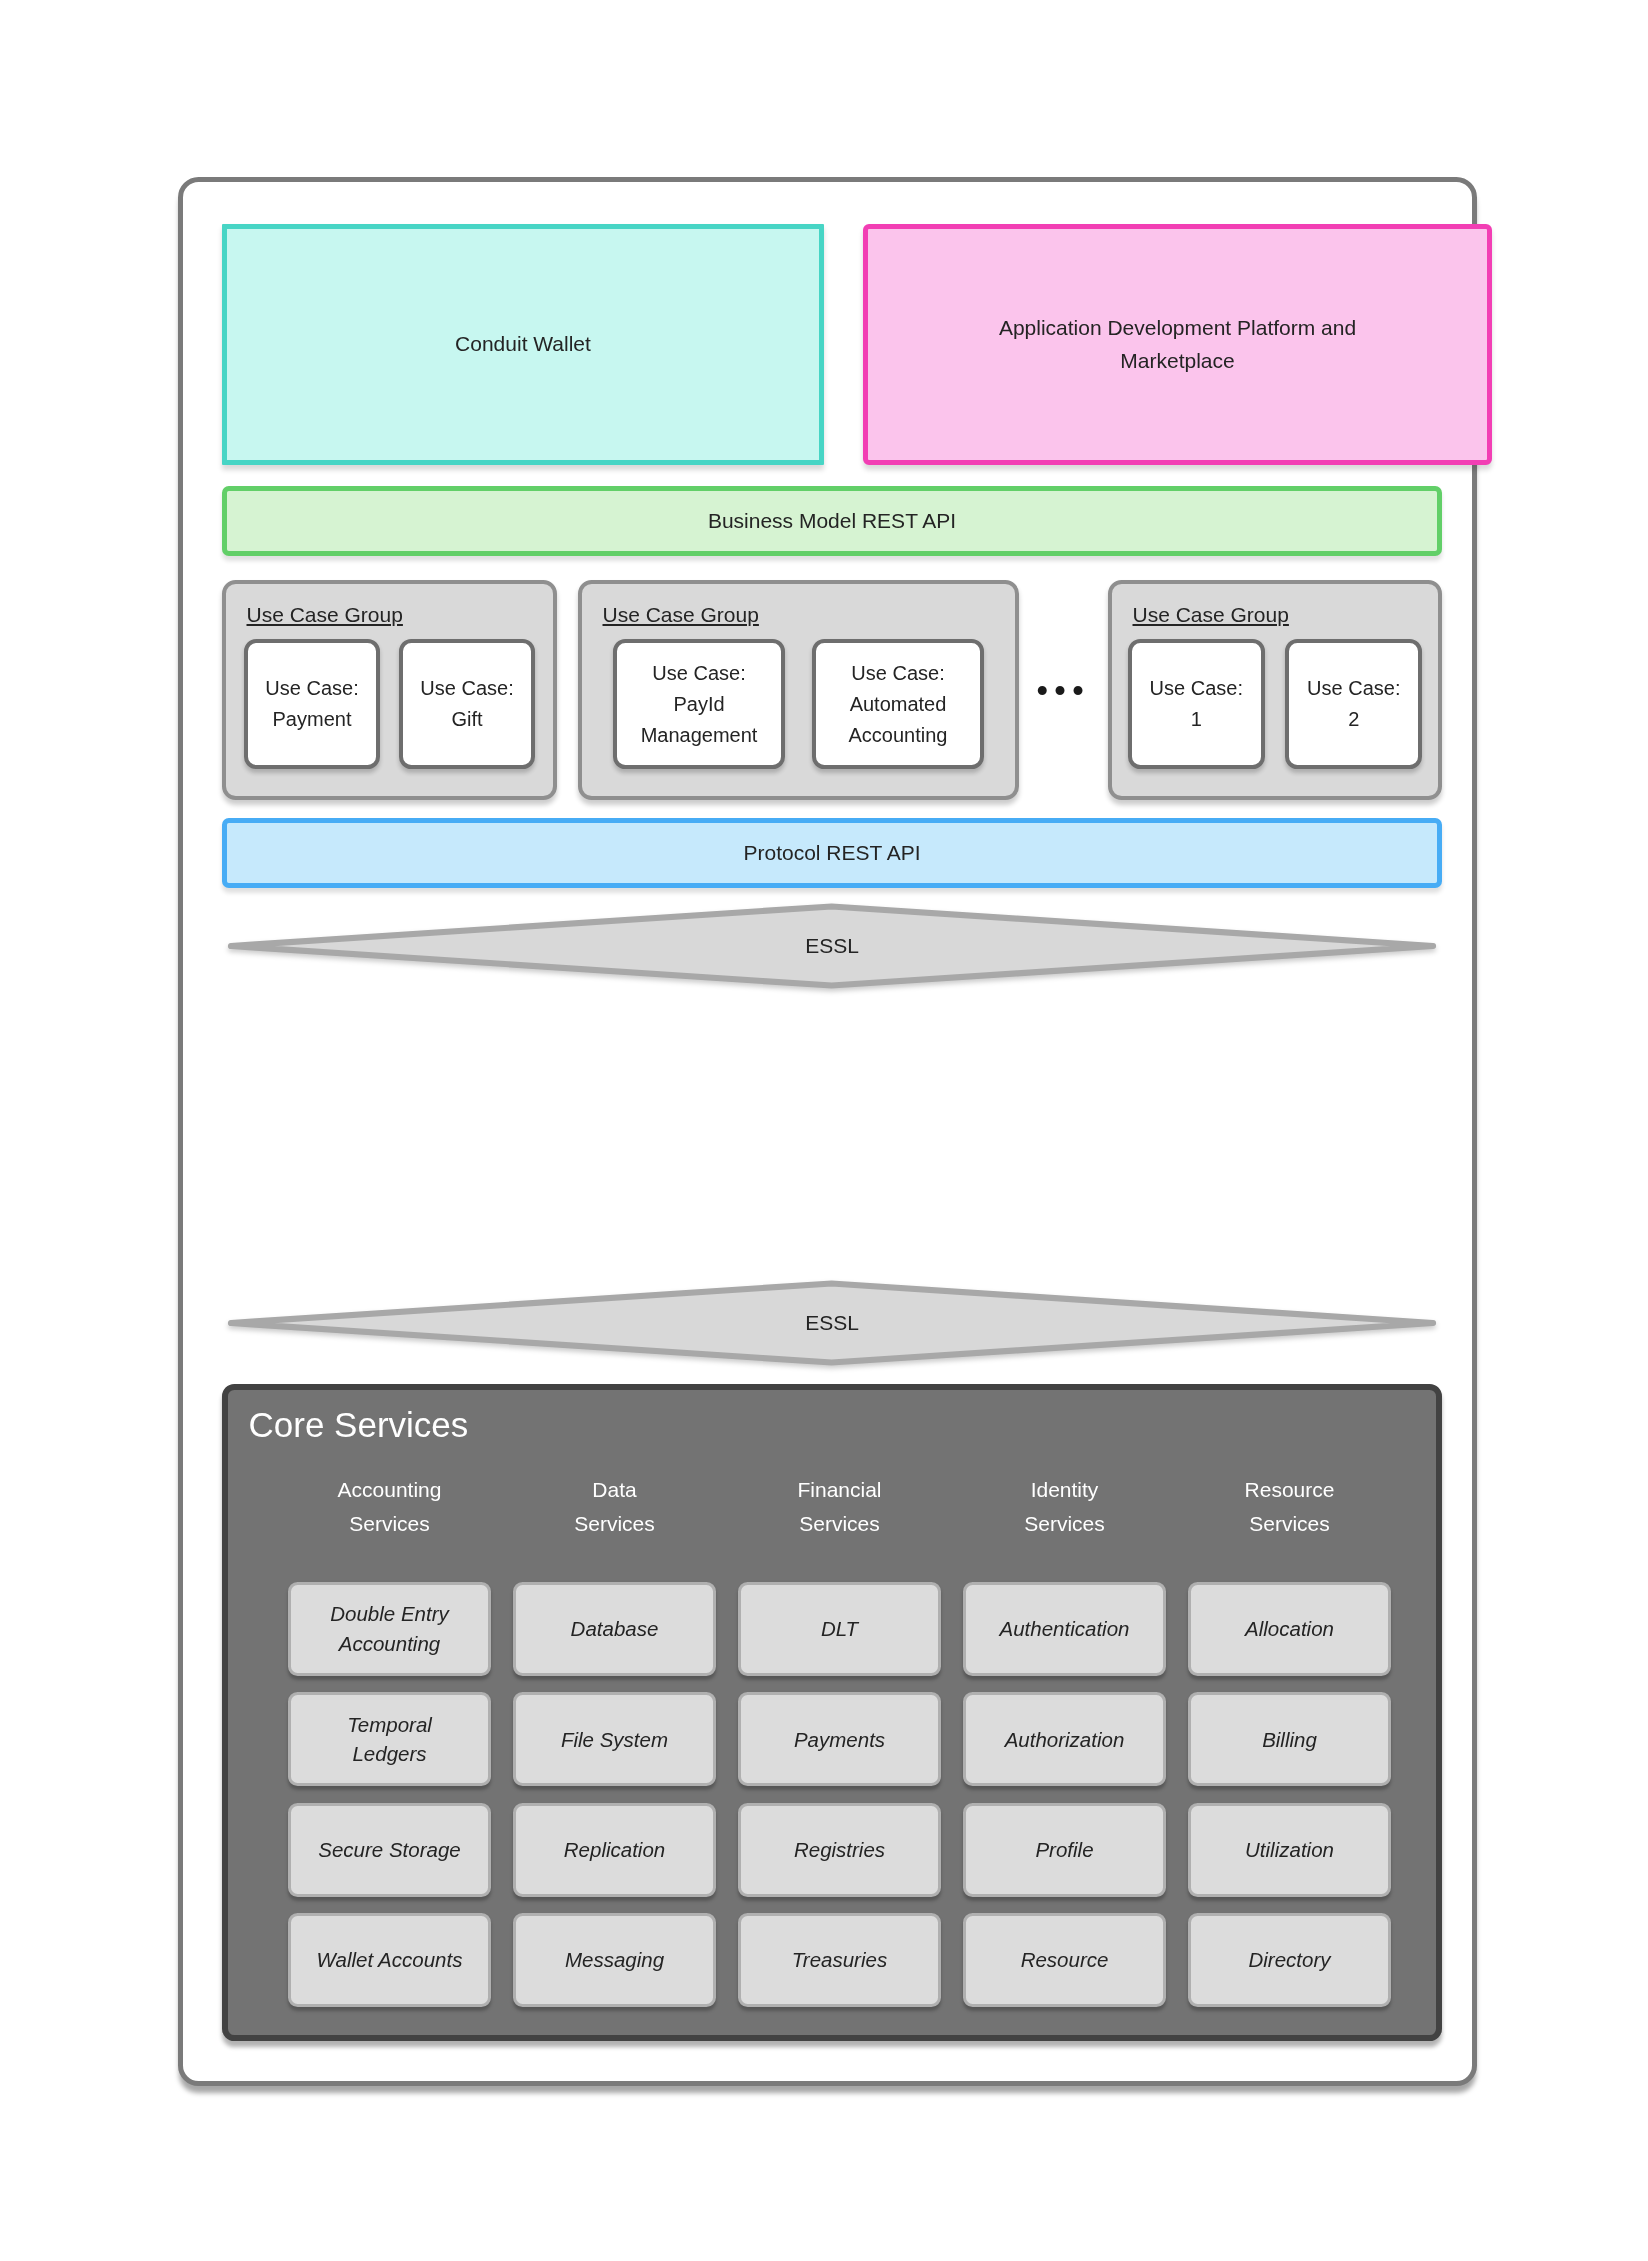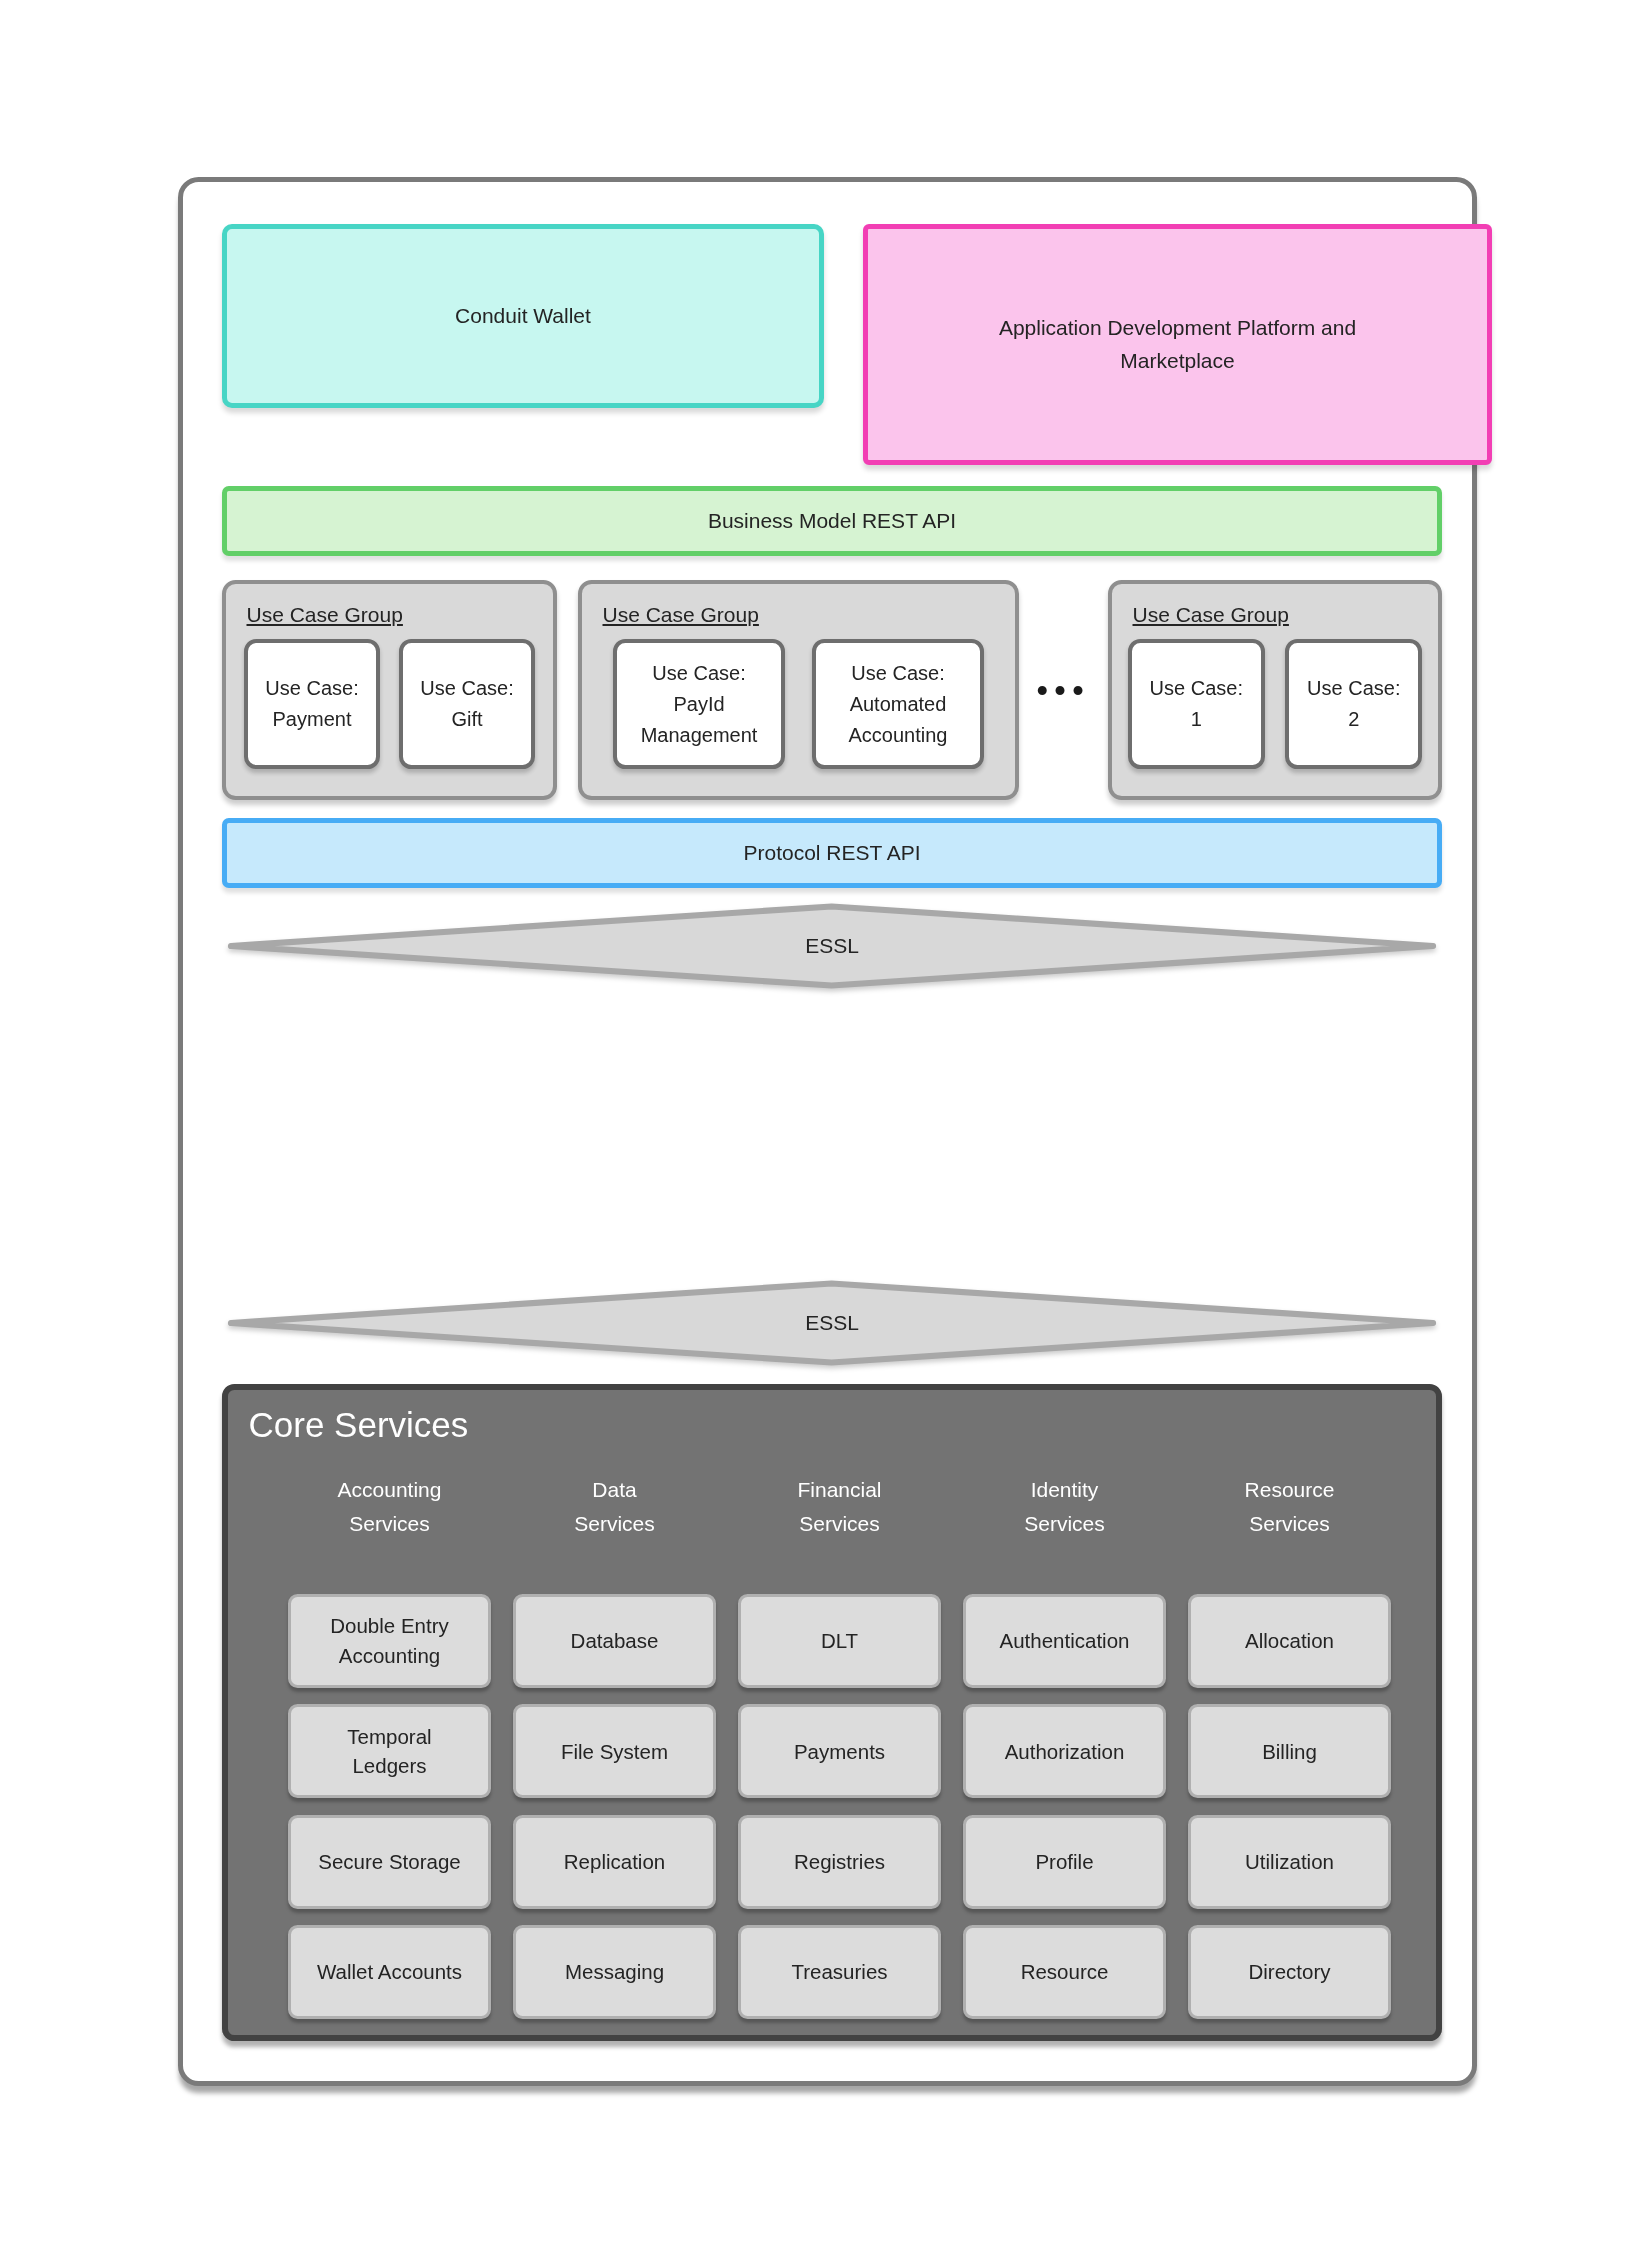--- a/index.html
+++ b/index.html
@@ -14,22 +14,22 @@
   html,body{background:#fff;}
   .page{position:relative;width:1648px;height:2261px;background:#fff;
         font-family:"Liberation Sans",sans-serif;color:var(--text-dark);overflow:hidden;}
   .outer{position:absolute;left:178px;top:177px;width:1299px;height:1909px;background:#fff;
          border:5.5px solid var(--outer-border);border-radius:20.5px;
          box-shadow:0 8.2px 5.5px -1.4px rgba(0,0,0,0.35);}
 
   
   .box{position:absolute;display:flex;align-items:center;justify-content:center;
        text-align:center;font-size:21px;line-height:1.55;}
-  .teal{left:39px;top:42px;width:602px;height:184px;background:var(--teal-fill);
-        border:5.5px solid var(--teal-border);border-radius:10px;box-shadow:0 4.1px 5.5px rgba(0,0,0,0.15);}
+  .teal{left:39px;top:42px;width:602px;height:241px;background:var(--teal-fill);
+        border:5.5px solid var(--teal-border);border-radius:1px;box-shadow:0 4.1px 5.5px rgba(0,0,0,0.15);}
   .pink{left:680px;top:42px;width:629px;height:241px;background:var(--pink-fill);
         border:5.5px solid var(--pink-border);border-radius:6px;box-shadow:0 4.1px 5.5px rgba(0,0,0,0.15);}
   .pink .lbl{max-width:438px;}
 
   
   .bar{position:absolute;left:39px;width:1220px;height:70px;display:flex;align-items:center;
        justify-content:center;font-size:21px;border-radius:6.8px;box-shadow:0 4.1px 4.1px rgba(0,0,0,0.12);}
   .green{top:304px;background:var(--green-fill);border:5.5px solid var(--green-border);}
   .blue{top:636px;background:var(--blue-fill);border:5.5px solid var(--blue-border);}
 
@@ -61,22 +61,22 @@
           border:5.5px solid var(--purple-border);border-radius:11px;box-shadow:0 4.1px 5.5px rgba(0,0,0,0.15);}
 
   
   .core{position:absolute;left:39px;top:1202px;width:1220px;height:657px;background:var(--core-bg);
         border:6.8px solid var(--core-border);border-radius:12.3px;box-shadow:0 5.5px 4.1px rgba(0,0,0,0.3);}
   .core-title{position:absolute;left:20.5px;top:15px;font-size:35px;color:var(--text-light);}
   .core-headers{position:absolute;left:60px;top:83px;width:1101px;display:grid;
                 grid-template-columns:repeat(5,203px);column-gap:22px;}
   .core-header{display:flex;flex-direction:column;align-items:center;text-align:left;
                color:var(--text-light);font-size:21px;line-height:1.6;}
-  .core-grid{position:absolute;left:60px;top:204px;width:1101px;display:grid;
-             grid-template-columns:repeat(5,203px);grid-auto-rows:94px;column-gap:22px;row-gap:16.4px;}
+  .core-grid{position:absolute;left:60px;top:192px;width:1101px;display:grid;
+             grid-template-columns:repeat(5,203px);grid-auto-rows:94px;column-gap:22px;row-gap:16.4px;font-style:italic;}
   .cell{background:var(--cell-fill);border:3.4px solid var(--cell-border);border-radius:9.6px;
         display:flex;align-items:center;justify-content:center;text-align:center;font-size:20.5px;
         line-height:1.45;box-shadow:0 3.4px 3.4px rgba(0,0,0,0.25);}
   .cell span{display:inline-block;max-width:159px;}
 </style>
 </head>
 <body>
 
 <div class="page">
   <div class="outer">

